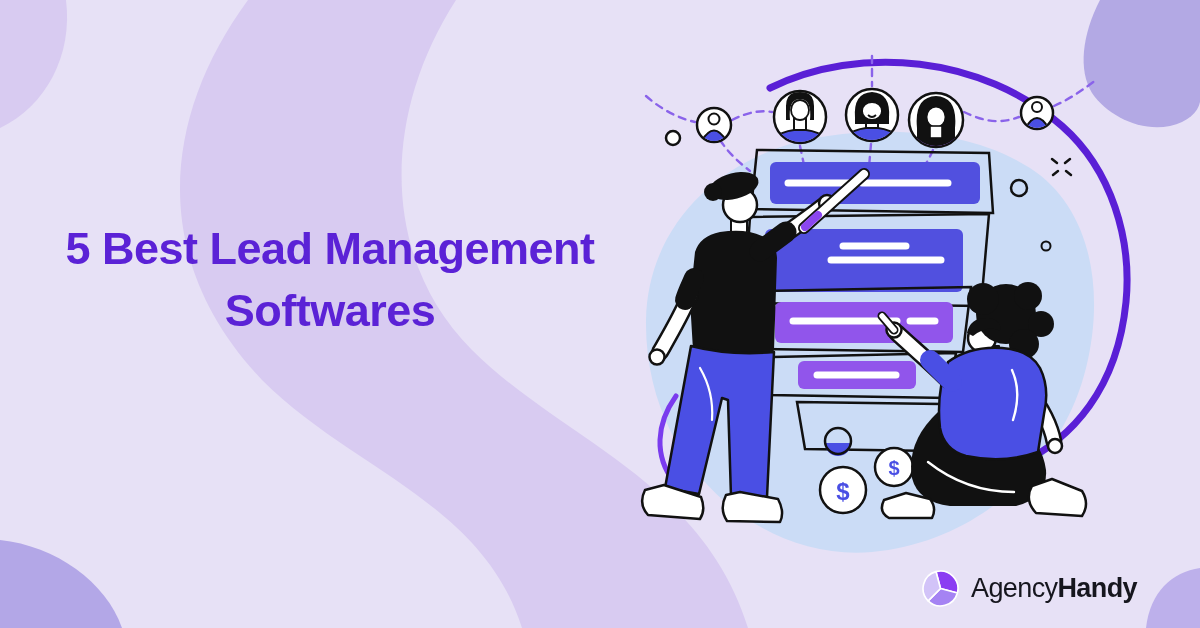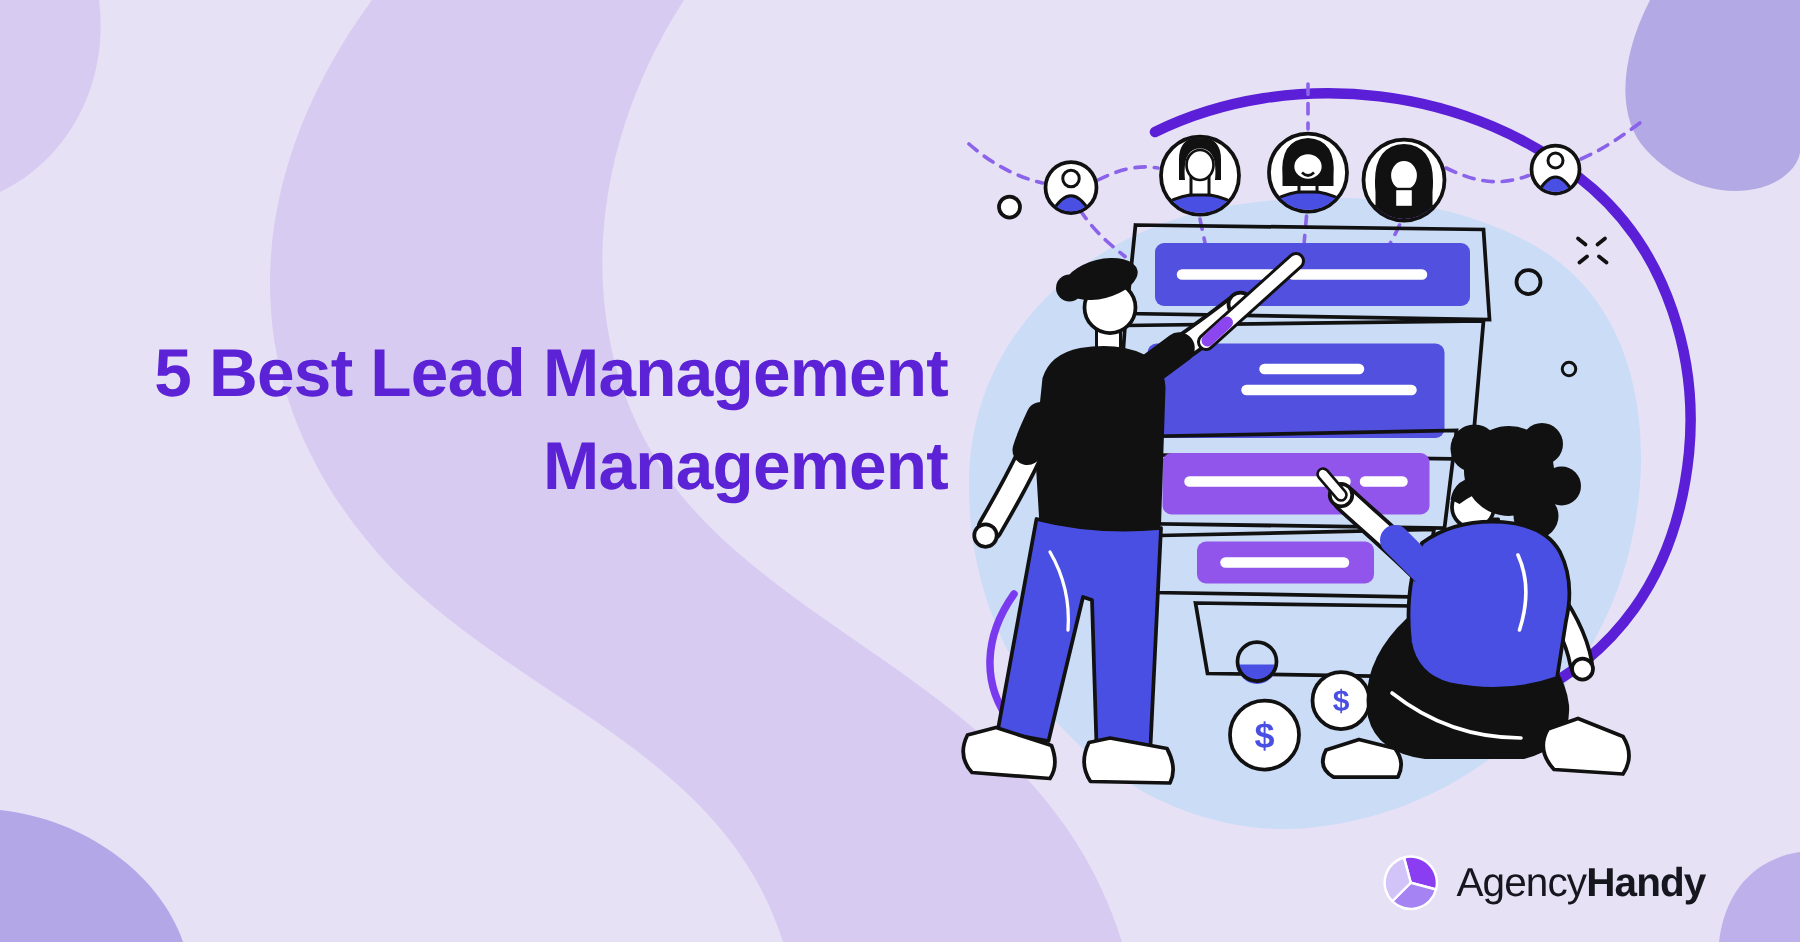--- a/index.html
+++ b/index.html
@@ -5,21 +5,21 @@
   html,body{margin:0;padding:0;}
   body{
     width:1200px;height:628px;overflow:hidden;position:relative;
     background:#E7E1F6;
     font-family:"Liberation Sans", sans-serif;
   }
   .stage{position:absolute;inset:0;width:1200px;height:628px;}
   .bg-svg{position:absolute;left:0;top:0;width:1200px;height:628px;display:block;}
   .title{
     position:absolute;left:28px;top:218px;width:604px;
-    text-align:right;color:#5B22D6;font-weight:bold;
+    text-align:center;color:#5B22D6;font-weight:bold;
     font-size:45px;line-height:1.38;letter-spacing:-0.5px;
   }
   .brand{
     position:absolute;right:63px;bottom:21px;
     display:flex;align-items:center;gap:12px;
   }
   .brand .logo-icon{width:37px;height:37px;display:block;}
   .brand .brand-text{font-size:27px;color:#16161E;letter-spacing:-0.6px;}
   .brand .brand-text .regular{font-weight:normal;}
   .brand .brand-text .bold{font-weight:bold;}
@@ -241,21 +241,21 @@
       <circle cx="894" cy="330" r="7.5" fill="#fff" stroke="#111" stroke-width="2.5"></circle>
       <path d="M 894 330 L 882 316" stroke="#111" stroke-width="9" fill="none"></path>
       <path d="M 894 330 L 882 316" stroke="#fff" stroke-width="5.5" fill="none"></path>
 
       <path d="M 1032 486 Q 1024 500 1036 513 L 1082 516 Q 1090 504 1082 491 L 1052 479 Z" fill="#fff" stroke="#111" stroke-width="2.5"></path>
     </g>
   </svg>
 
   <div class="title">
     <div>5 Best Lead Management</div>
-    <div>Management</div>
+    <div>Softwares</div>
   </div>
 
   <div class="brand">
     <svg class="logo-icon" viewBox="0 0 36 36" aria-hidden="true">
       <path d="M18 18 L13.6 1.6 A17 17 0 0 1 34.4 22.4 Z" fill="#8B3DF2" stroke="#fff" stroke-width="1.6" stroke-linejoin="round"></path>
       <path d="M18 18 L34.4 22.4 A17 17 0 0 1 6 30 Z" fill="#A583F3" stroke="#fff" stroke-width="1.6" stroke-linejoin="round"></path>
       <path d="M18 18 L6 30 A17 17 0 0 1 13.6 1.6 Z" fill="#D2C3F8" stroke="#fff" stroke-width="1.6" stroke-linejoin="round"></path>
     </svg>
     <div class="brand-text"><span class="regular">Agency</span><span class="bold">Handy</span></div>
   </div>

